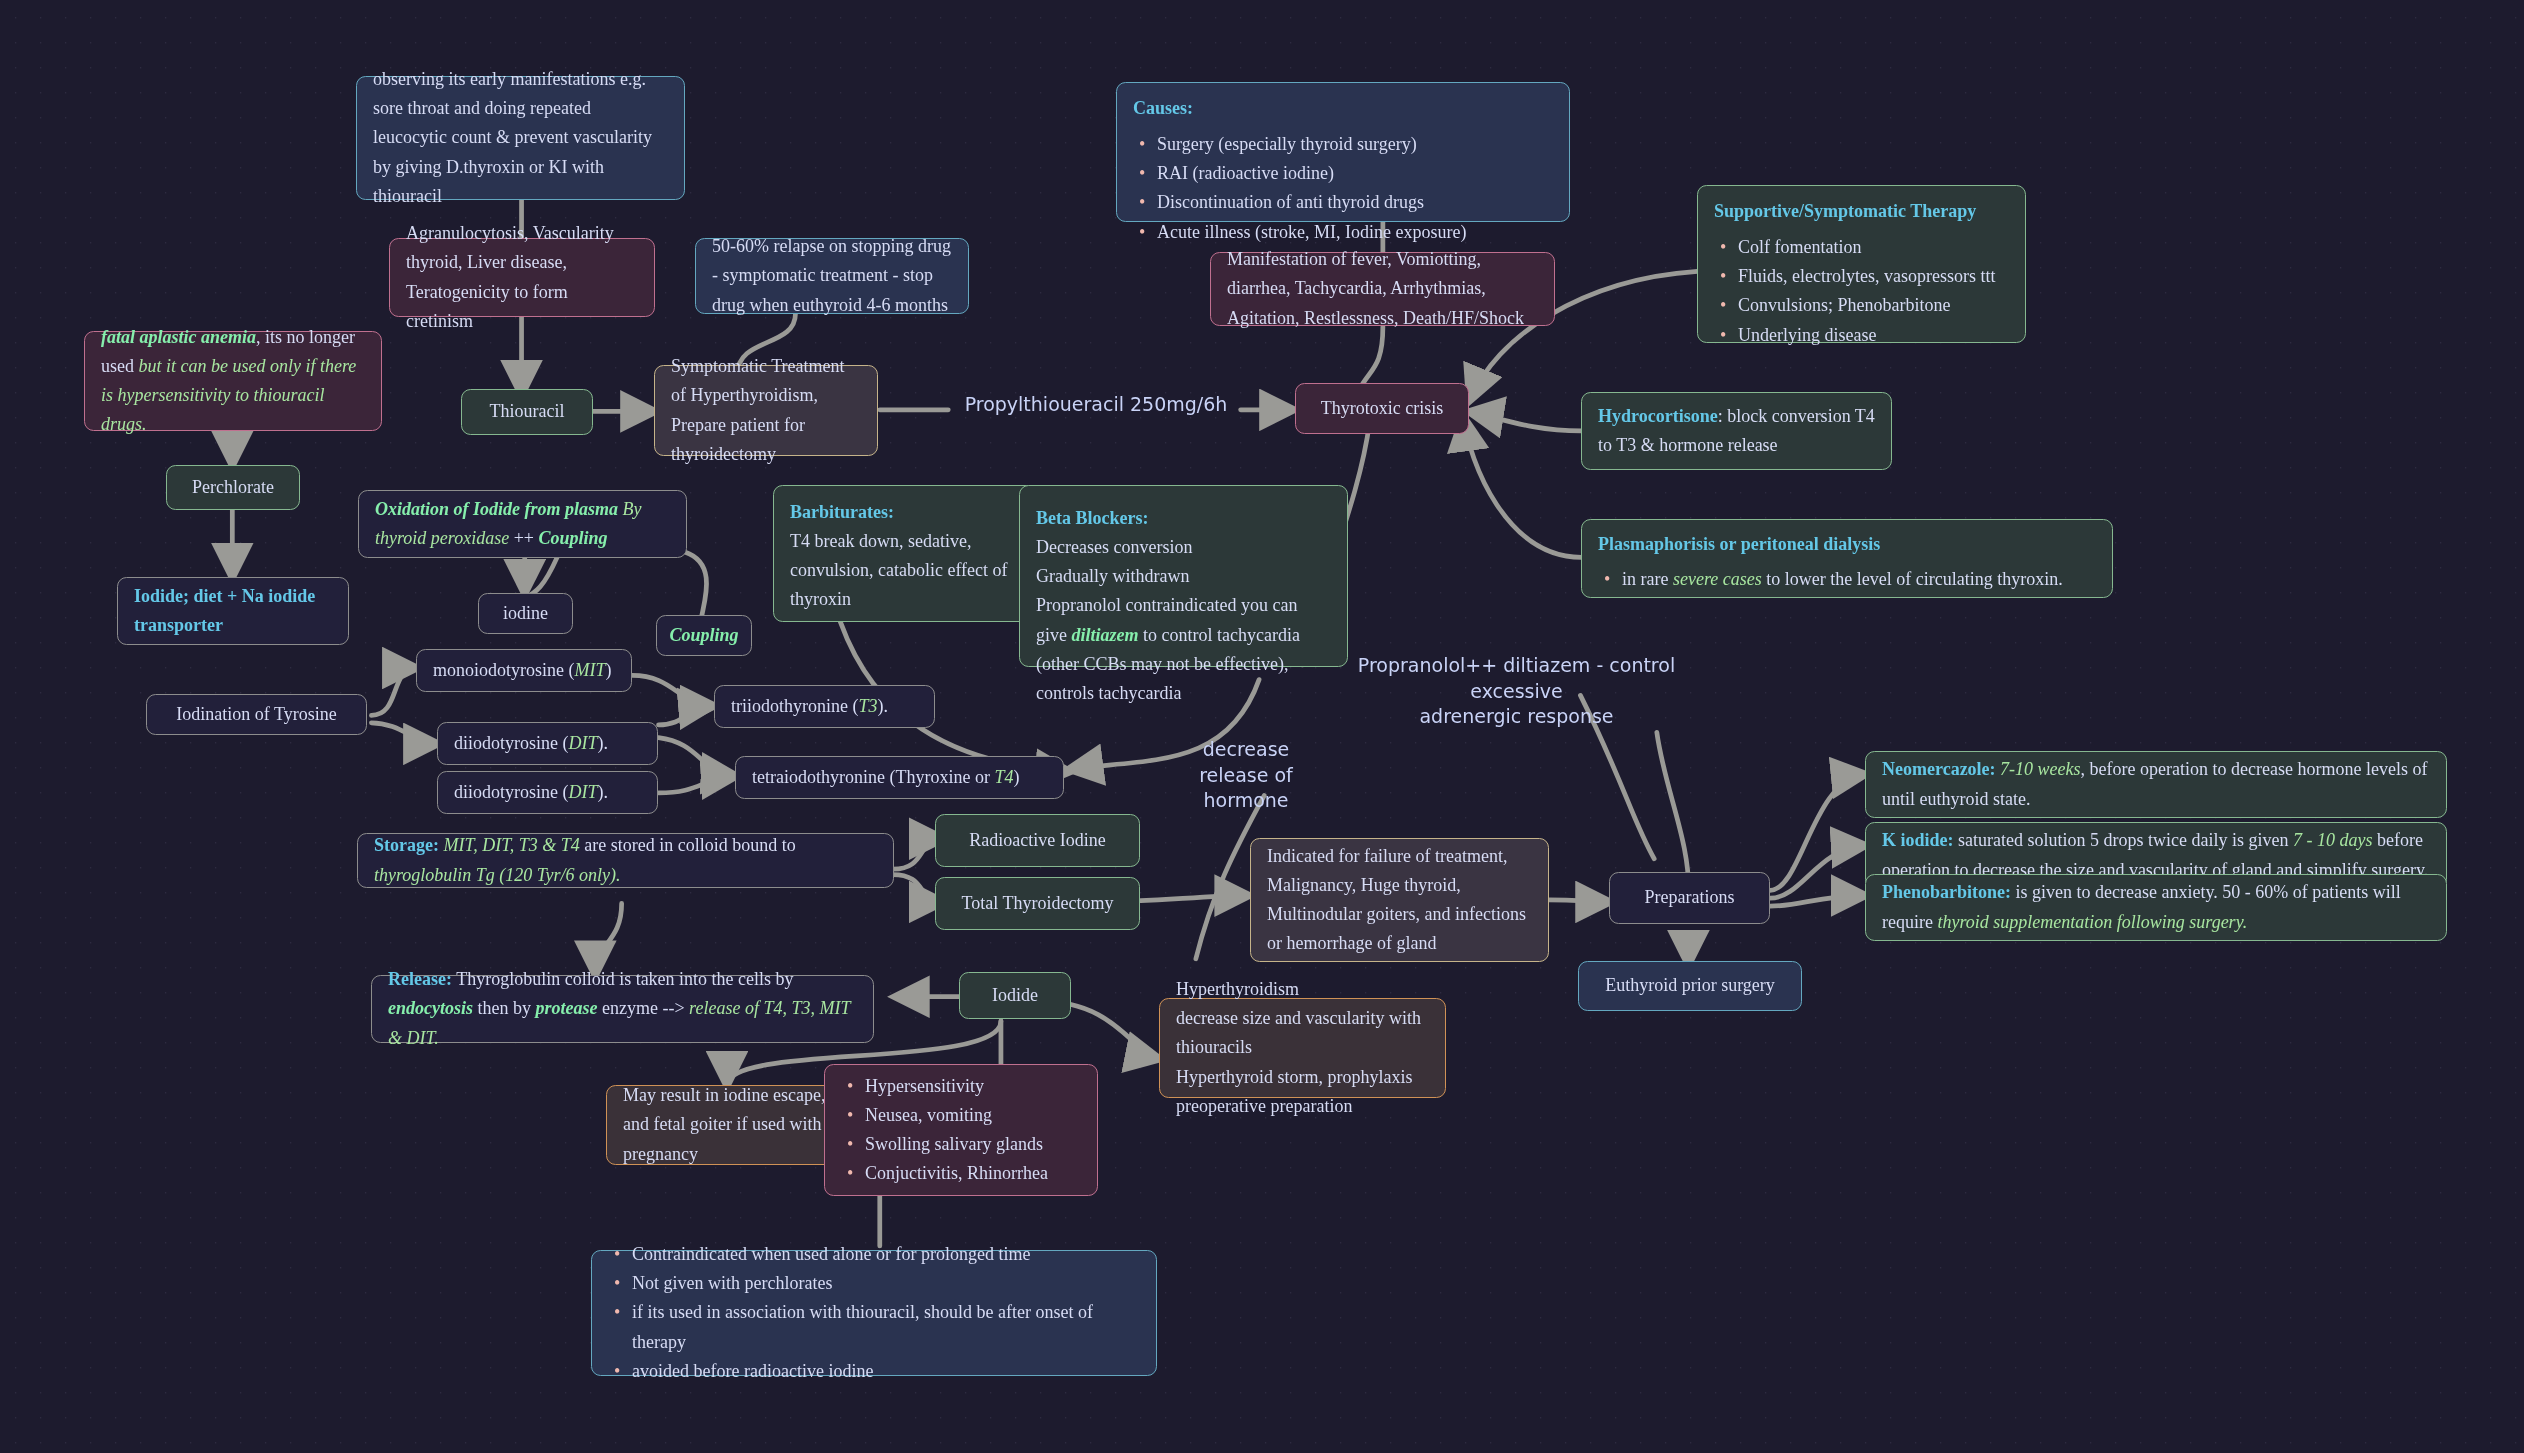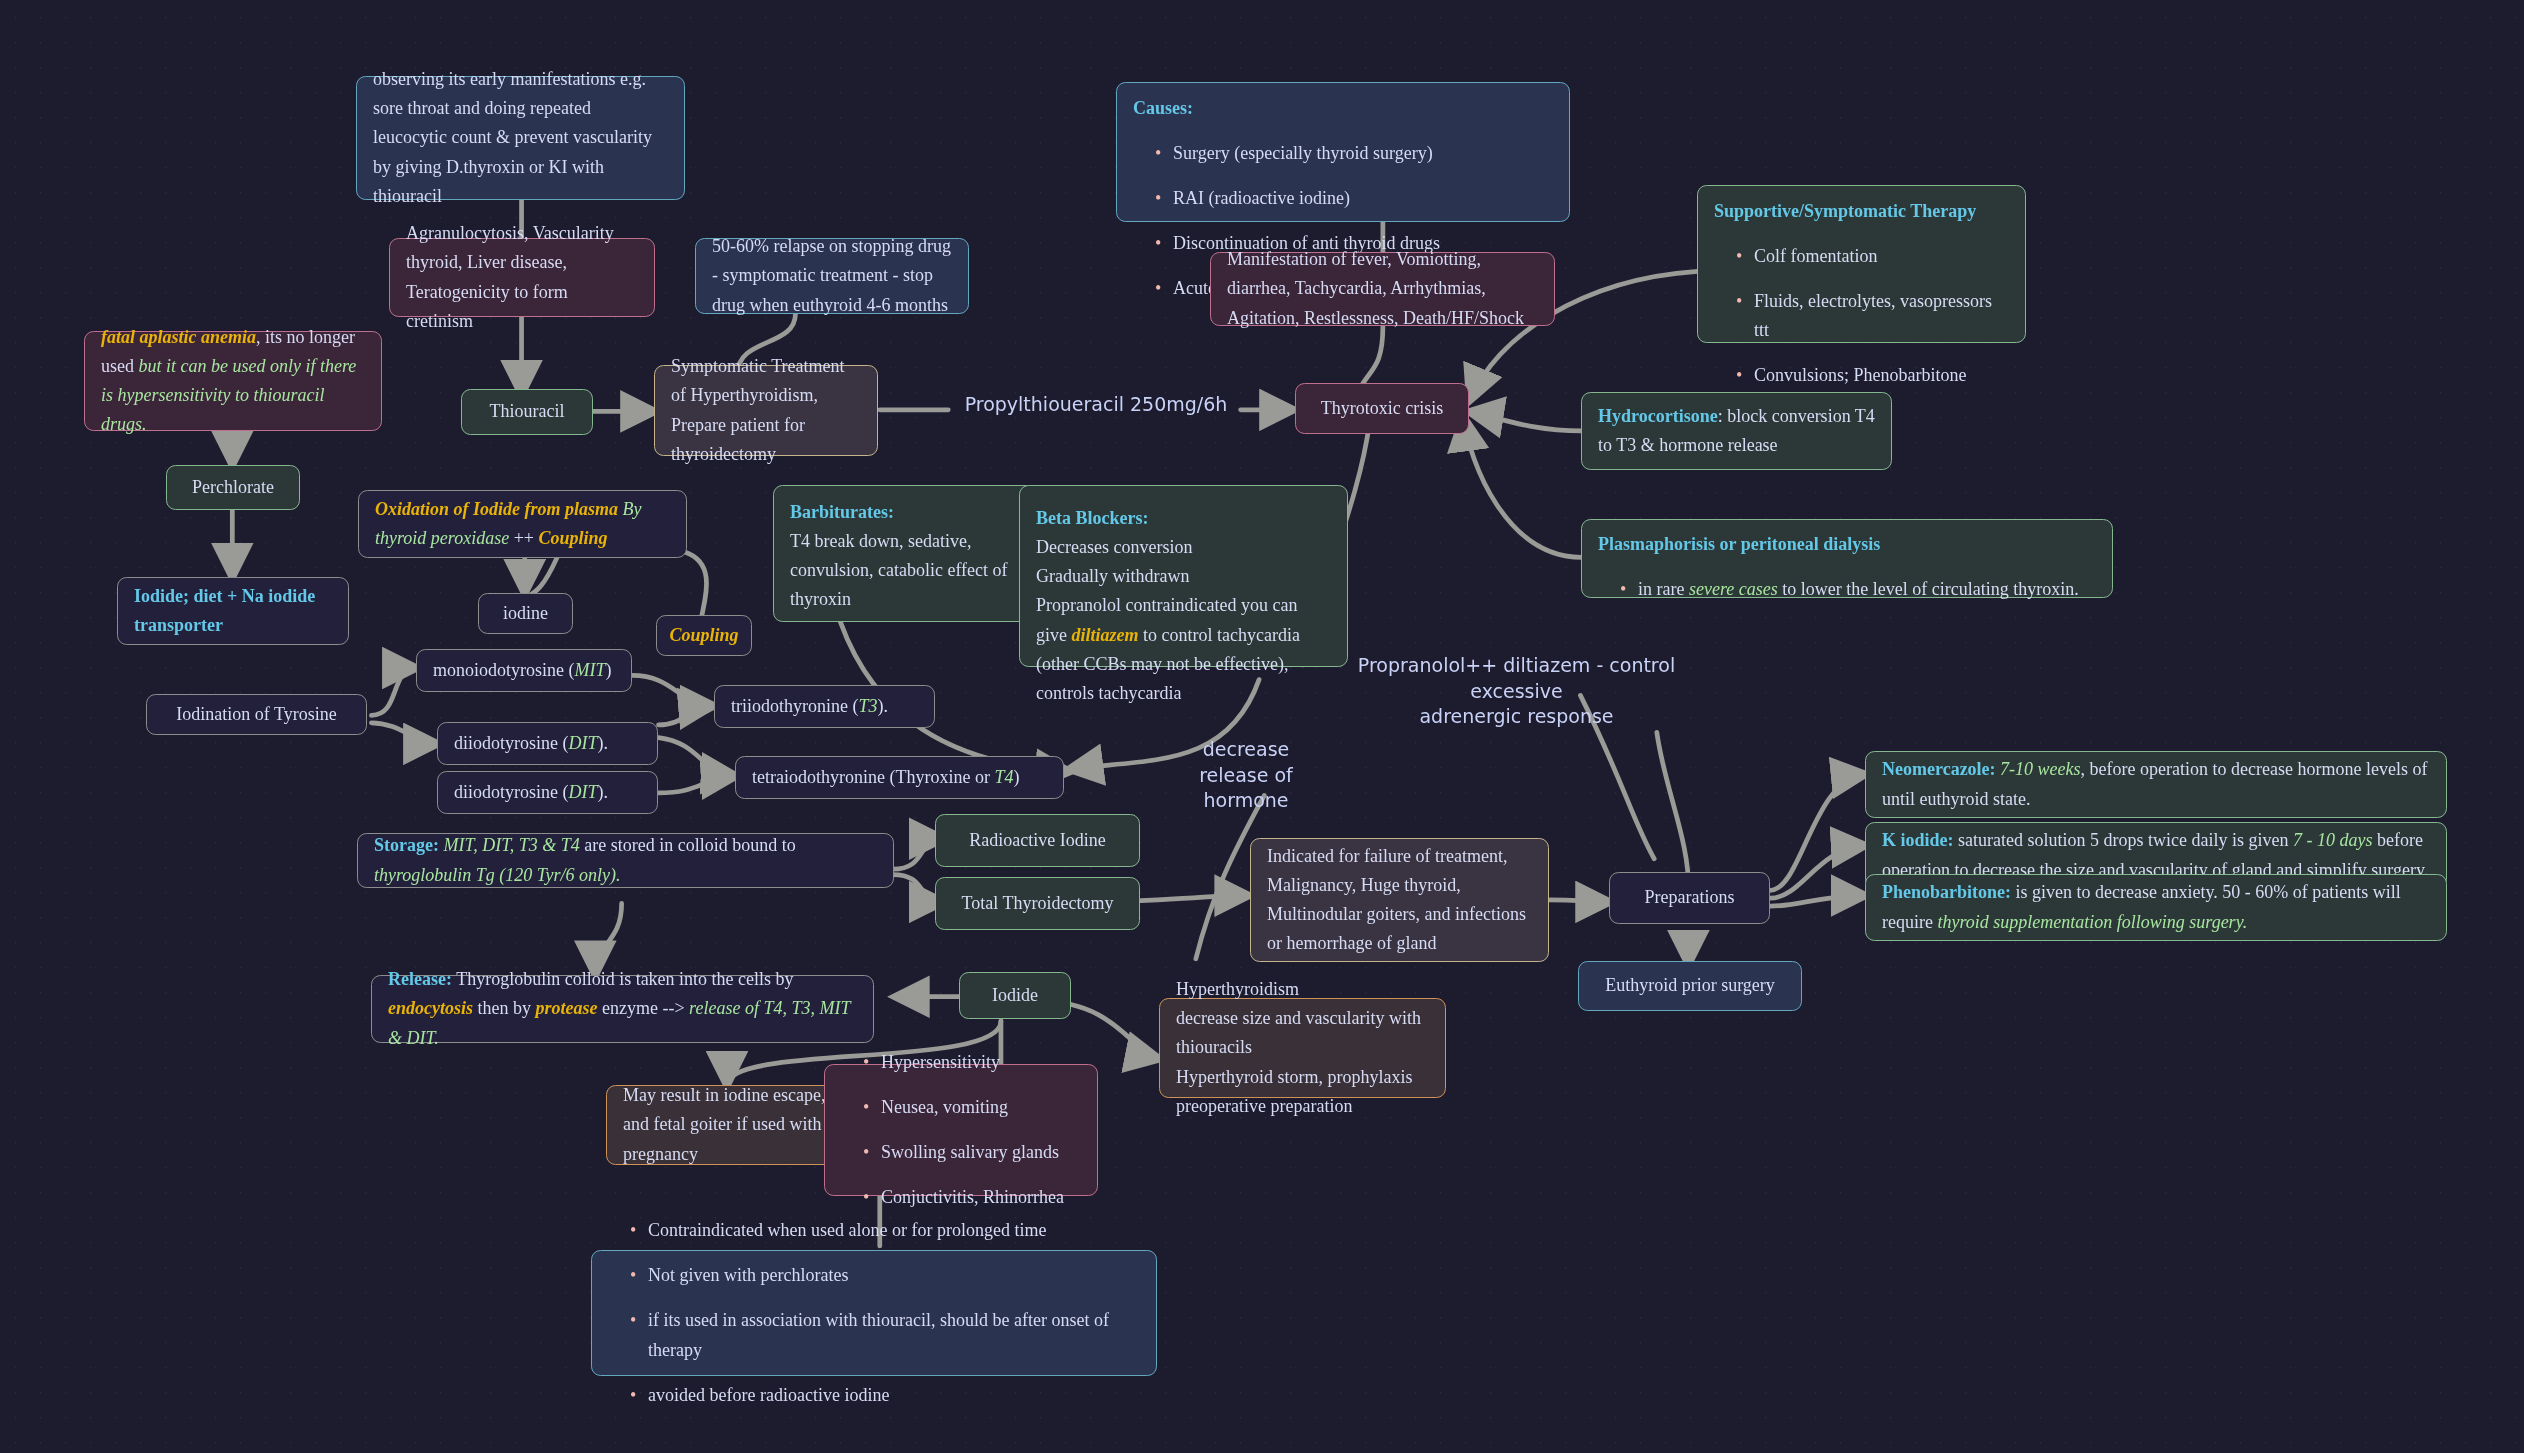--- a/index.html
+++ b/index.html
@@ -22,27 +22,27 @@
     background:#22203a;
     color:#d7dcf5;
     font-size:18px;
     line-height:1.62;
     padding:11.6px 16px;
     display:flex;
     align-items:center;
   }
   .node.center{justify-content:center;text-align:center;}
   .node ul{margin:0;padding:0 0 0 24px;list-style:none;}
-  .node li{position:relative;margin:16px;}
+  .node li{position:relative;margin:0;}
   .node li:before{
     content:"•";position:absolute;left:-18px;top:0;color:#f0b8ae;font-size:18px;
   }
   .hdr{color:#64c8e8;font-weight:bold;}
   .grn{color:#a8e6a0;font-style:italic;}
-  .tealb{color:#eab308;font-weight:bold;font-style:italic;}
+  .tealb{color:#86efac;font-weight:bold;font-style:italic;}
   .wht{color:#d7dcf5;}
   
   .t-plain   {background:#22203a;border-color:#8d8d8d;}
   .t-blue    {background:#2a3350;border-color:#64a8c0;}
   .t-pink    {background:#3b2539;border-color:#c0708f;}
   .t-green   {background:#2c3838;border-color:#86b890;}
   .t-gray    {background:#3a3442;border-color:#c6b48a;}
   .t-orange  {background:#3a3138;border-color:#d09256;}
   .edge-label{
     position:absolute;

